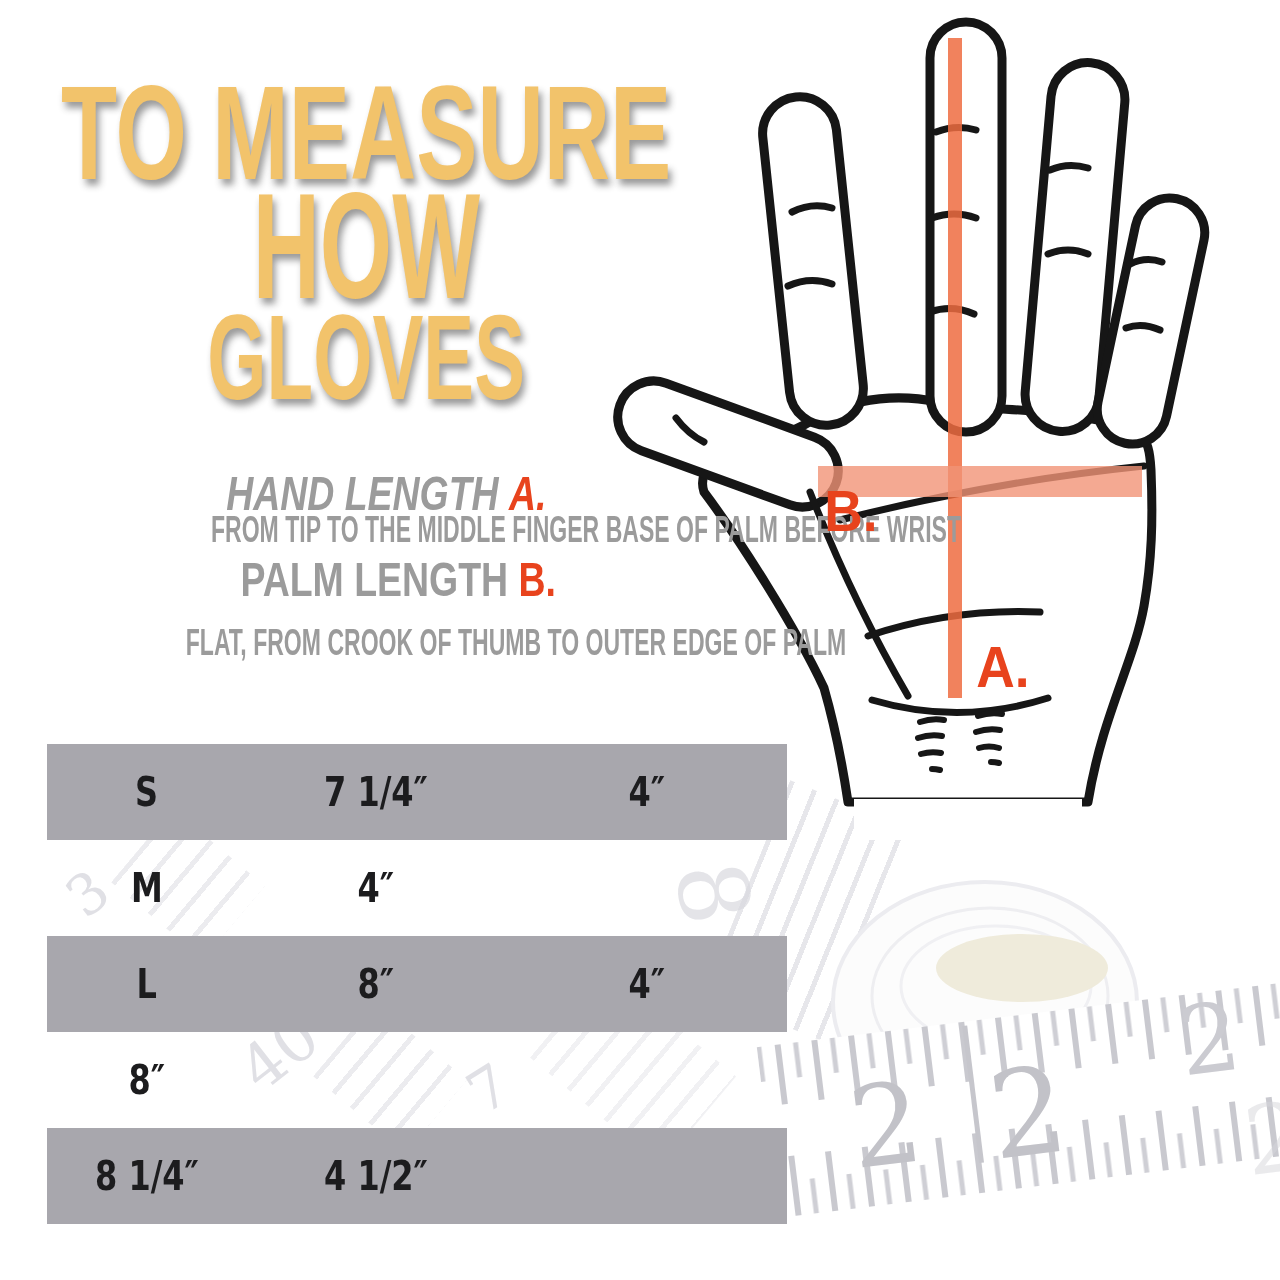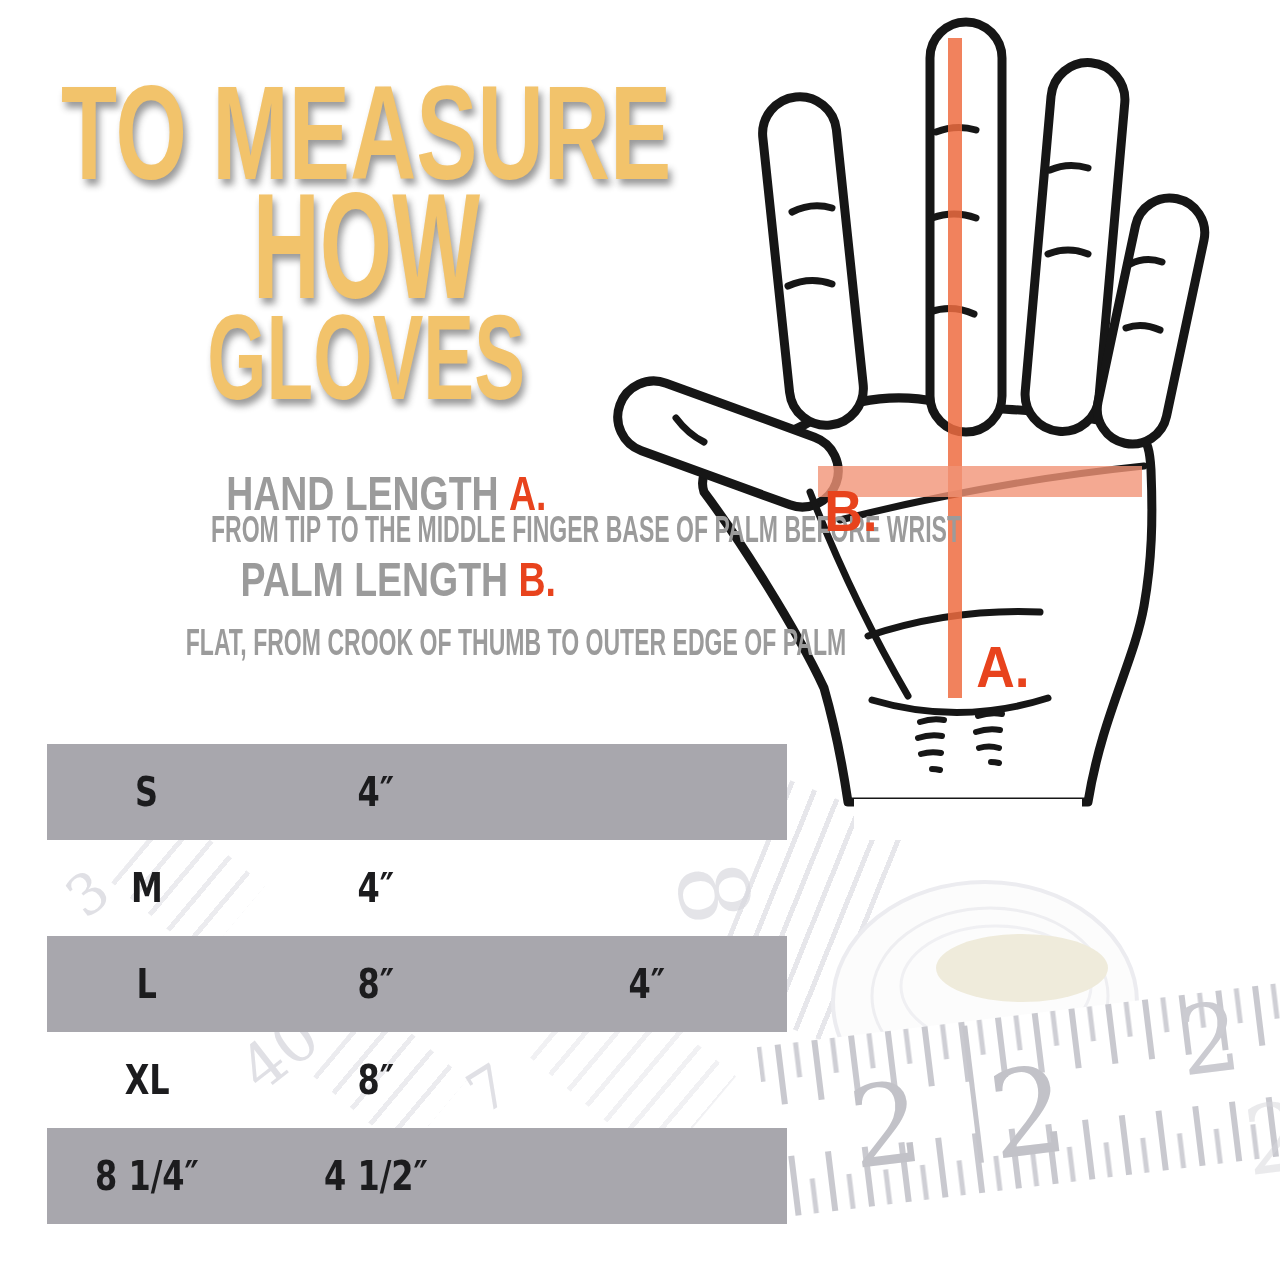--- a/index.html
+++ b/index.html
@@ -30,21 +30,21 @@
   #title-line-2{height:100px;margin-bottom:7px;}
   #title-line-2 span{font-size:133px;transform:scaleX(.69);}
   #title-line-3{height:95px;}
   #title-line-3 span{font-size:121px;transform:scaleX(.63);}
 
   
   .section-line{position:absolute;left:0;width:772px;text-align:center;z-index:4;color:#9b9b9b;font-weight:bold;}
   .section-line .inner{display:inline-block;white-space:nowrap;line-height:1;}
   .sec-heading .inner{font-size:48px;transform:scaleX(.78);}
   .sec-sub .inner{font-size:36px;transform:scaleX(.64);}
-  #hand-heading{top:470px;}
+  #hand-heading{top:470px;font-style:italic;}
   #hand-sub{top:512px;text-decoration:underline;}
   #palm-heading{top:556px;margin-left:12px;}
   #palm-sub{top:625px;text-align:center;}
   .marker-inline{color:#e8431d;}
 
   
   #hand-svg{position:absolute;left:600px;top:0;width:660px;height:840px;z-index:3;}
   .diagram-marker{position:absolute;z-index:5;color:#e8431d;font-weight:bold;font-size:58px;line-height:1;}
   .diagram-marker span{display:inline-block;transform:scaleX(.92);}
   #marker-b{left:822px;top:482px;}
@@ -91,33 +91,33 @@
         <text x="988" y="1158" font-family="DejaVu Serif, serif" font-size="120" fill="#c2c2c8">2</text>
         <text x="1185" y="1098" font-family="DejaVu Serif, serif" font-size="95" fill="#cbcbd1">2</text>
         <text x="1238" y="1205" font-family="DejaVu Serif, serif" font-size="95" fill="#d6d6db" opacity=".5">2</text>
       </g>
     </svg>
   </div>
 
   <div id="size-chart">
     <div class="chart-row gray">
       <div class="cell"><span>S</span></div>
+      <div class="cell"><span>7 1/4″</span></div>
       <div class="cell"><span>4″</span></div>
     </div>
     <div class="chart-row">
       <div class="cell"><span>M</span></div>
       <div class="cell"><span>4″</span></div>
     </div>
     <div class="chart-row gray">
       <div class="cell"><span>L</span></div>
       <div class="cell"><span>8″</span></div>
       <div class="cell"><span>4″</span></div>
     </div>
     <div class="chart-row">
-      <div class="cell"><span>XL</span></div>
       <div class="cell"><span>8″</span></div>
     </div>
     <div class="chart-row gray">
       <div class="cell"><span>8 1/4″</span></div>
       <div class="cell"><span>4 1/2″</span></div>
     </div>
   </div>
 
   <div id="title">
     <div class="title-line" id="title-line-2">

